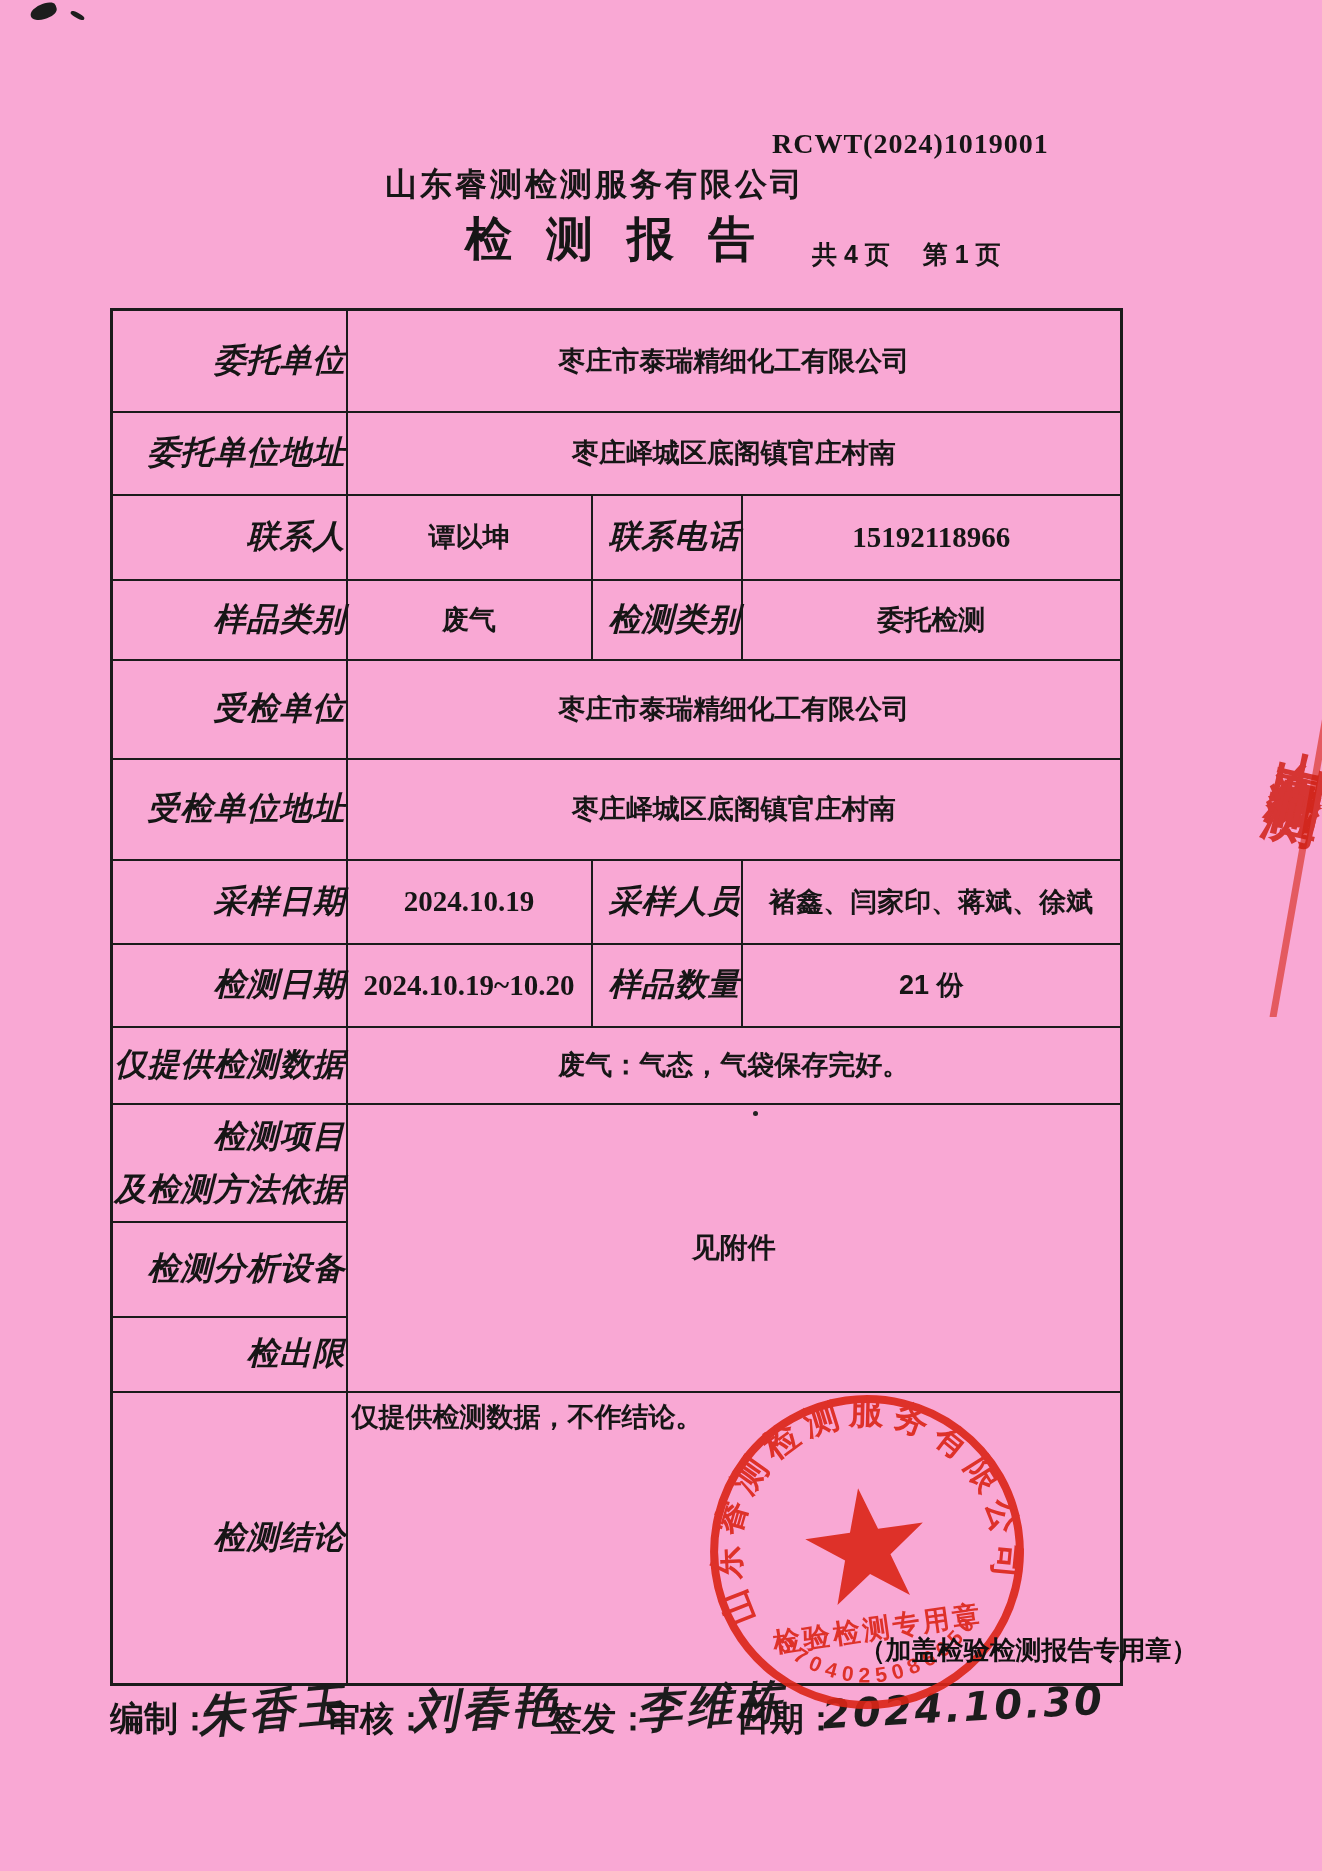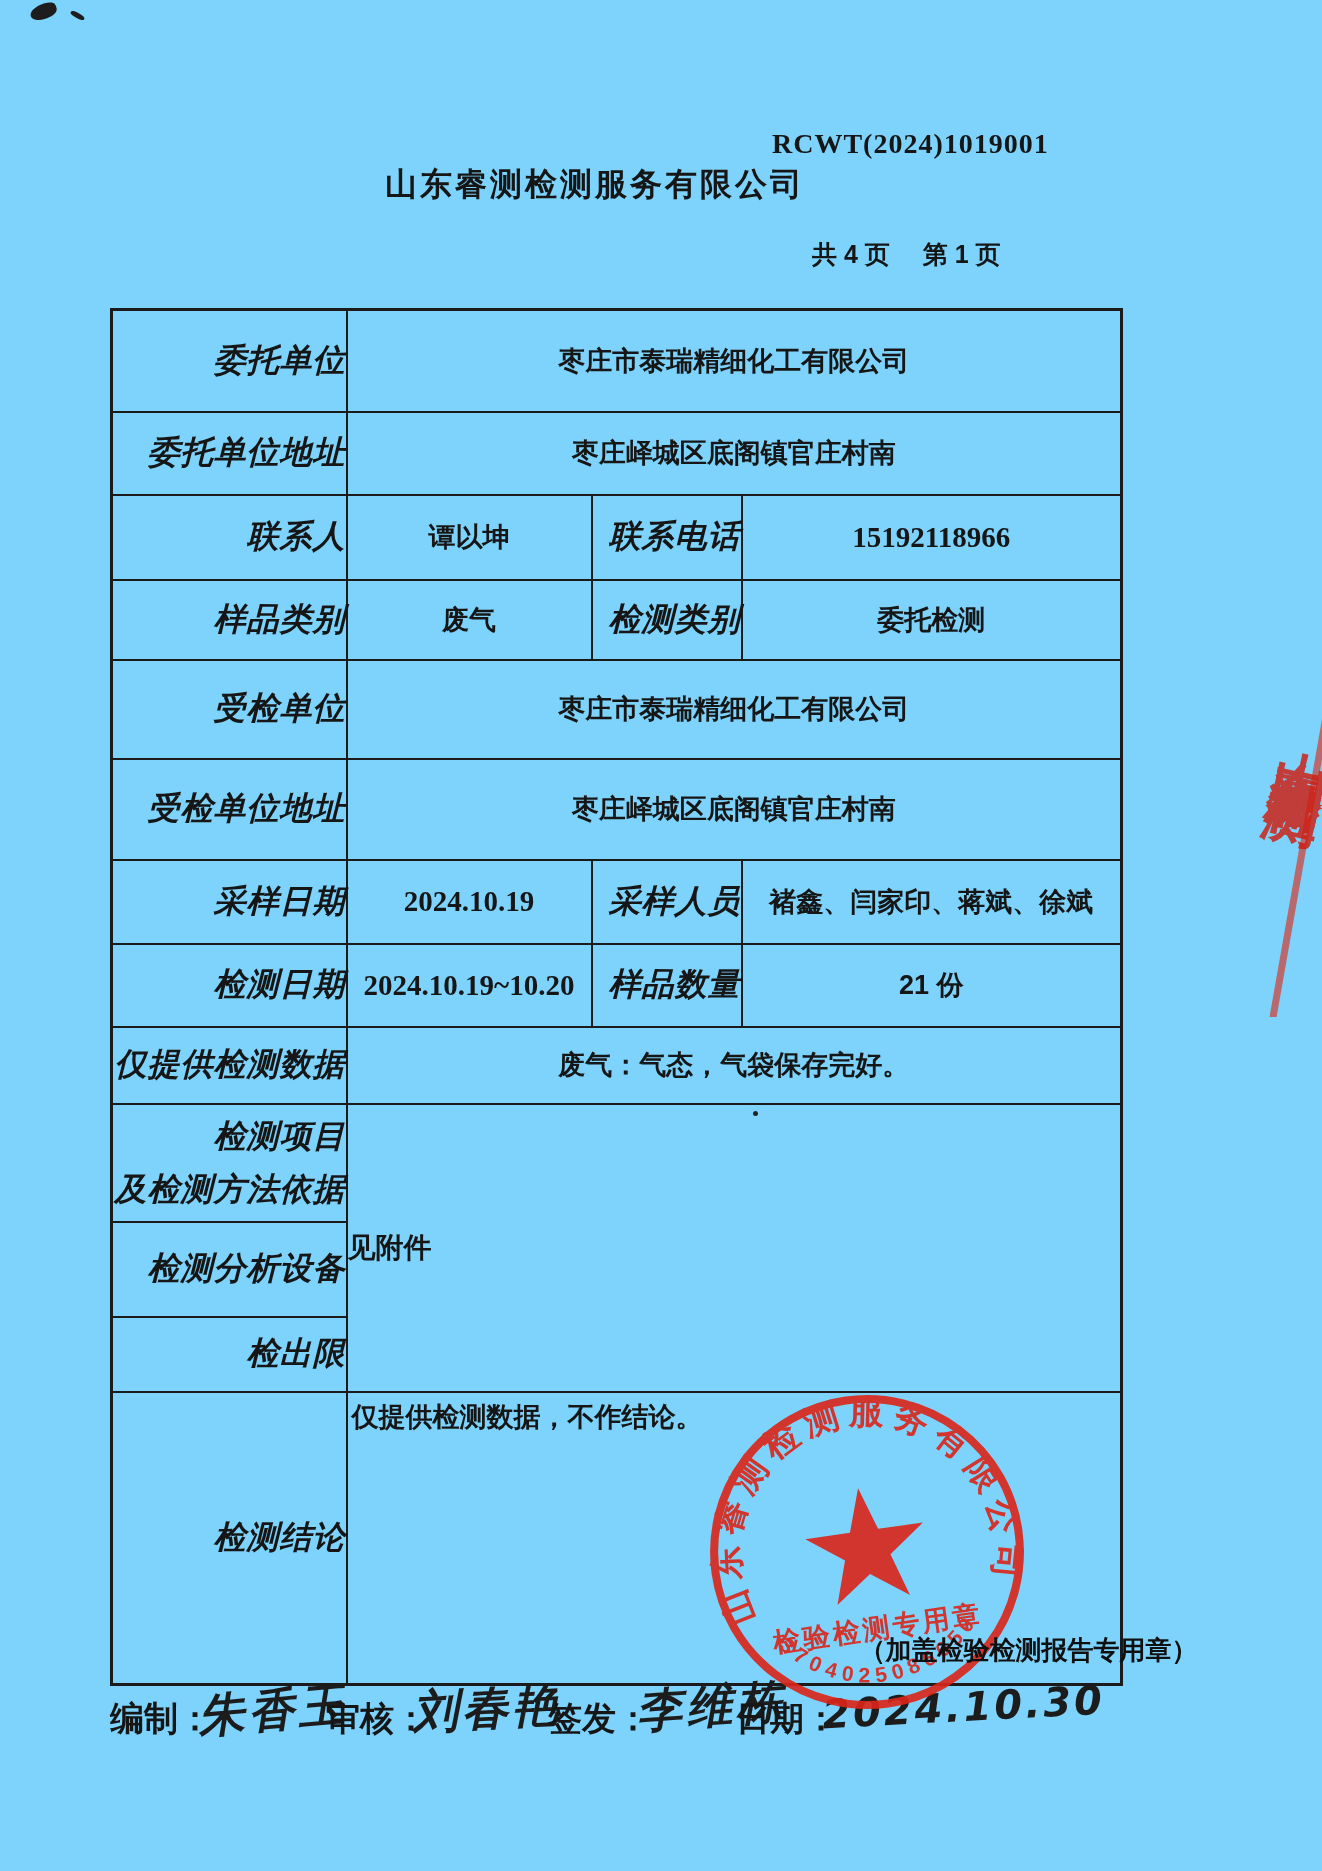--- a/index.html
+++ b/index.html
@@ -1,18 +1,18 @@
 <!DOCTYPE html>
 <html><head>
 <meta charset="utf-8">
 <style>
   html,body{margin:0;padding:0;background:#d9d9d9;}
   .page{
     position:relative;width:1322px;height:1871px;margin:0 auto;
-    background:#7dd3fc;overflow:hidden;
+    background:#f9a8d4;overflow:hidden;
     font-family:"Liberation Sans","DejaVu Sans",sans-serif;color:#161616;
   }
   
   .corner-mark{position:absolute;background:#1d1d1d;}
   .m1{left:30px;top:4px;width:27px;height:15px;border-radius:60% 40% 50% 50%;transform:rotate(-18deg);}
   .m2{left:70px;top:13px;width:15px;height:5px;border-radius:40%;transform:rotate(28deg);}
   .report-no{
     position:absolute;left:772px;top:128px;
     font-family:"Liberation Serif","DejaVu Serif",serif;
     font-weight:700;font-size:28px;letter-spacing:1px;
@@ -37,21 +37,21 @@
   }
   table.report td{border:2px solid #1b1b1b;padding:0;overflow:visible;}
   .lbl{
     font-weight:700;font-size:32px;text-align:right;vertical-align:middle;
     letter-spacing:1px;
     font-style:italic;
   }
   .val{font-weight:700;font-size:27px;text-align:center;vertical-align:middle;}
   .num{font-family:"Liberation Serif","DejaVu Serif",serif;font-size:29px;font-weight:700;}
   .two-line{line-height:1.65;}
-  .attach-cell{position:relative;font-weight:700;font-size:28px;text-align:left;vertical-align:middle;}
+  .attach-cell{position:relative;font-weight:700;font-size:28px;text-align:center;vertical-align:middle;}
   .tiny-dot{position:absolute;left:405px;top:6px;width:5px;height:5px;border-radius:50%;background:#232323;}
   .concl-cell{
     position:relative;vertical-align:top;text-align:left;
   }
   .concl-text{display:block;padding:6px 2px 0 4px;font-weight:700;font-size:27px;}
   .stamp-note{
     position:absolute;left:512px;top:240px;white-space:nowrap;
     font-weight:700;font-size:26px;color:#101010;z-index:3;
   }
   .stamp-svg{
@@ -93,20 +93,21 @@
 </head>
 <body>
 
 <div class="page">
 
   <div class="corner-mark m1"></div>
   <div class="corner-mark m2"></div>
 
   <div class="report-no">RCWT(2024)1019001</div>
   <div class="company">山东睿测检测服务有限公司</div>
+  <div class="title">检测报告</div>
   <div class="pageinfo">
     <span>共 4 页</span>
     <span>第 1 页</span>
   </div>
 
   <table class="report">
     <colgroup>
       <col style="width:235px">
         <col style="width:245px">
         <col style="width:150px">

